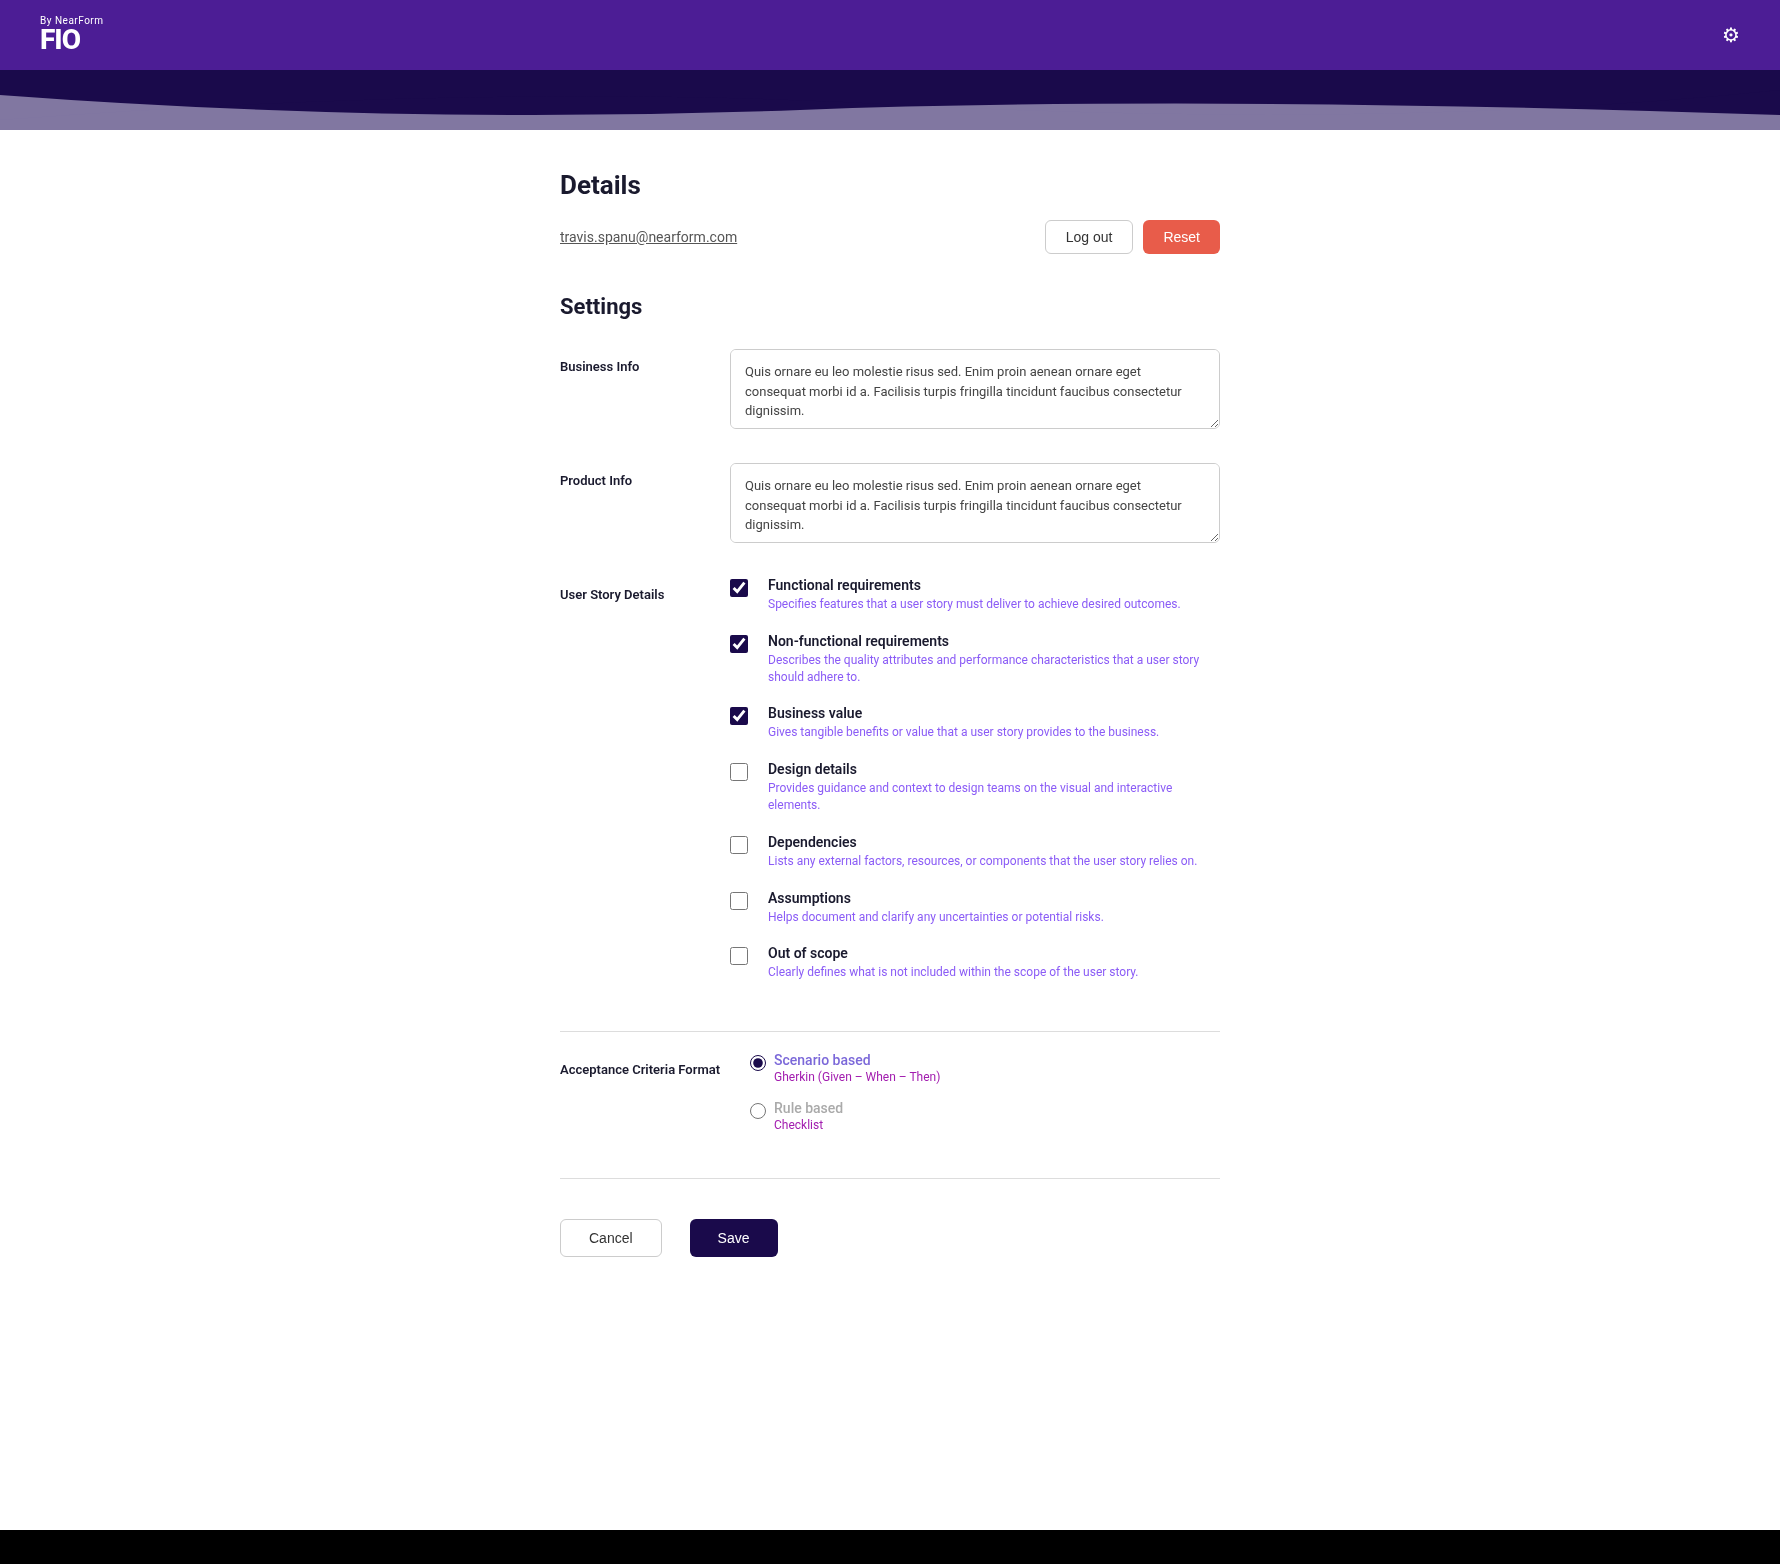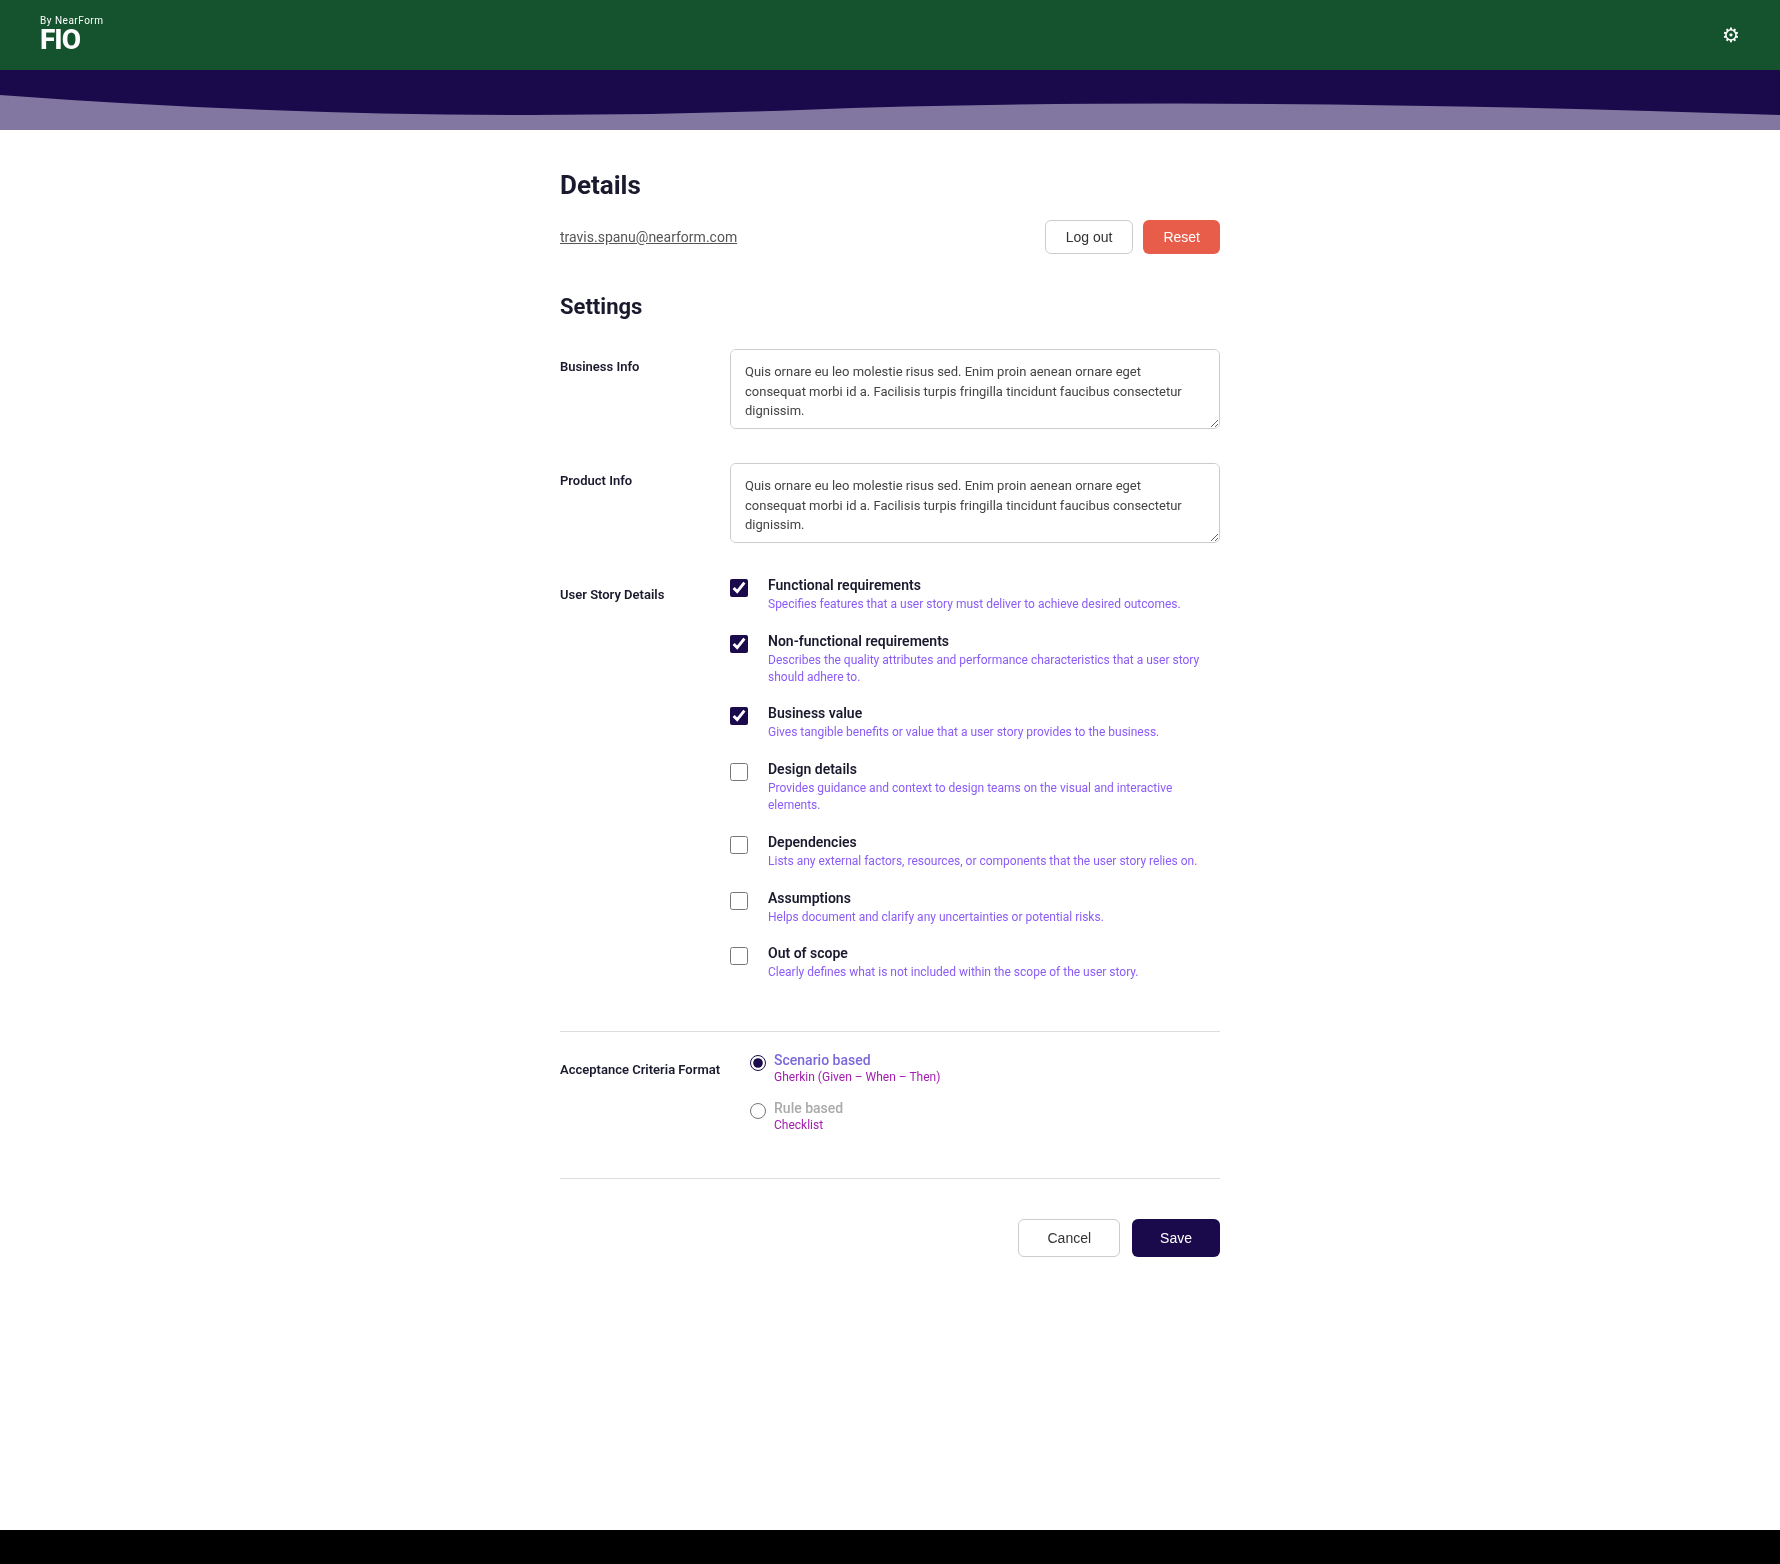--- a/index.html
+++ b/index.html
@@ -4,21 +4,21 @@
   <style>
     * { box-sizing: border-box; margin: 0; padding: 0; }
     body {
       font-family: -apple-system, BlinkMacSystemFont, 'Segoe UI', Roboto, sans-serif;
       background: #000;
       min-height: 1564px;
     }
 
     
     .header {
-      background: #14532d;
+      background: #4c1d95;
       height: 70px;
       display: flex;
       align-items: center;
       justify-content: space-between;
       padding: 0 40px;
       position: relative;
     }
     .logo-text {
       color: white;
       font-size: 28px;
@@ -193,22 +193,21 @@
       color: #aaa;
     }
     .radio-text .r-sub {
       font-size: 12px;
       color: #a21caf;
     }
 
     
     .footer-buttons {
       display: flex;
-      justify-content: flex-end;
-      gap: 12px;
+      gap: 28px;
       padding: 20px 0 30px 0;
     }
     .btn-cancel {
       background: white;
       border: 1.5px solid #ccc;
       padding: 10px 28px;
       border-radius: 6px;
       font-size: 14px;
       cursor: pointer;
       color: #333;

